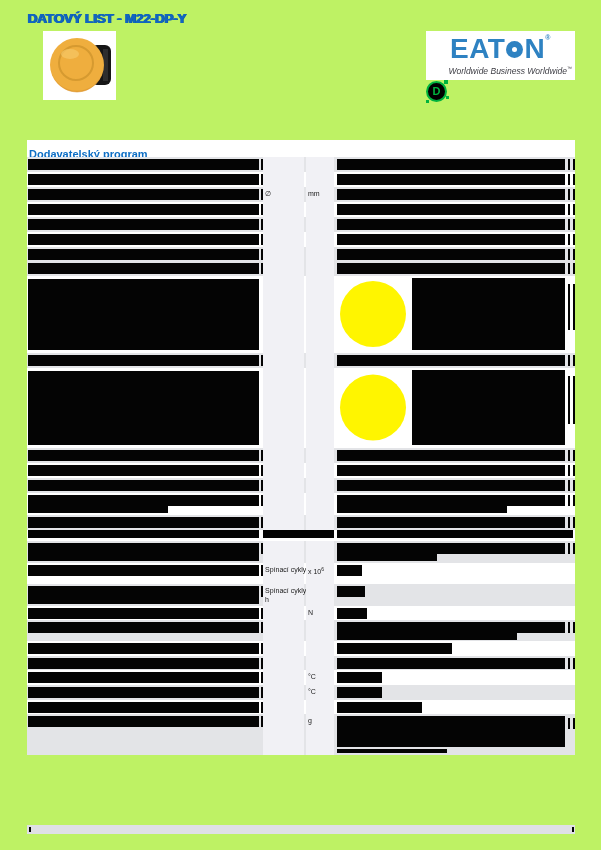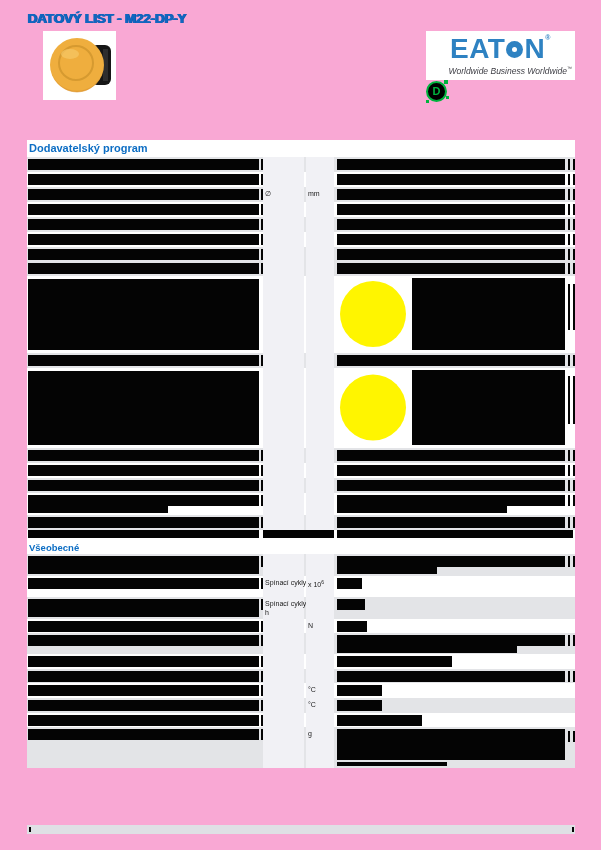--- a/index.html
+++ b/index.html
@@ -1,16 +1,16 @@
 <!DOCTYPE html>
 <html><head>
 <meta charset="utf-8">
 <style>
   html,body{margin:0;padding:0;background:#000;}
-  .page{position:relative;width:601px;height:850px;background:#f9a8d4;overflow:hidden;
+  .page{position:relative;width:601px;height:850px;background:#bef264;overflow:hidden;
         font-family:"Liberation Sans",sans-serif;}
 
   
   .doc-title{position:absolute;left:27px;top:11px;font-size:13.5px;font-weight:bold;
              color:#1166c0;letter-spacing:-0.2px;text-shadow:0.8px 0 #1166c0,1.5px 0 #0d57a6;}
   .product-box{position:absolute;left:43px;top:31px;width:73px;height:69px;background:#fff;}
   .logo-box{position:absolute;left:426px;top:31px;width:149px;height:49px;background:#fff;padding:0;}
   .wordmark{position:absolute;left:24px;top:3px;font-weight:bold;font-size:28px;color:#2e82c2;
             letter-spacing:0.5px;line-height:1;}
   .wordmark .disc{display:inline-block;width:17px;height:17px;border-radius:50%;background:#2e82c2;
@@ -26,21 +26,21 @@
   .sp1{right:-3px;top:-3px;}
   .sp2{right:-4px;bottom:1px;width:3px;height:3px;}
   .sp3{left:-2px;bottom:-3px;width:3px;height:3px;}
 
   
   .tbl{position:absolute;left:27px;top:140px;width:548px;}
   .row{position:relative;width:548px;box-sizing:border-box;}
   .w{background:#fff;} .g{background:#e3e4e7;}
   .h8{height:8px;}.h13{height:13px;}.h14{height:14px;}.h15{height:15px;}.h17{height:17px;}
   .h21{height:21px;}.h22{height:22px;}.h41{height:41px;}.h77{height:77px;}.h80{height:80px;}.h3{height:3px;background:#fff;}
-  .sec{position:absolute;left:2px;top:2px;font-weight:bold;font-size:11px;color:#0d6ec4;white-space:nowrap;}
+  .sec{position:absolute;left:2px;top:8px;font-weight:bold;font-size:11px;color:#0d6ec4;white-space:nowrap;}
   .sec-big{font-size:13px;top:1px;}
   .sec-sub{font-size:9.5px;top:1px;}
   .u1,.u2{position:absolute;top:0;height:100%;background:#f1f1f5;}
   .u1{left:236px;width:41px;} .u2{left:279px;width:28px;}
   .utxt{display:block;font-size:7px;color:#1a1a1a;padding:3px 0 0 2px;line-height:1.25;white-space:nowrap;}
   .utxt sup{font-size:5px;}
   .bar{position:absolute;background:#040404;height:11px;top:2px;}
   .lbar{left:1px;width:231px;}
   .rbar{left:310px;width:228px;}
   .ltick{position:absolute;left:234px;top:2px;width:2px;height:11px;background:#040404;}
@@ -255,23 +255,20 @@
         <span class="rt rt2"></span>
       </div>
 
     <div class="row w h8">
       <span class="seg" style="left:1px;width:231px"></span>
       <span class="seg" style="left:236px;width:71px"></span>
       <span class="seg" style="left:310px;width:236px"></span>
     </div>
     <div class="row h3"></div>
 
-    <div class="row w h13">
-      <span class="sec sec-sub">Všeobecné</span>
-    </div>
     <div class="row g h22">
       <span class="u1"></span>
         <span class="u2"></span>
       <span class="bar lbar" style="height:18px"></span>
         <span class="ltick"></span>
       <span class="bar rbar"></span>
         <span class="rt rt1"></span>
         <span class="rt rt2"></span>
       <span class="bar rbar r2" style="width:100px"></span>
     </div>

